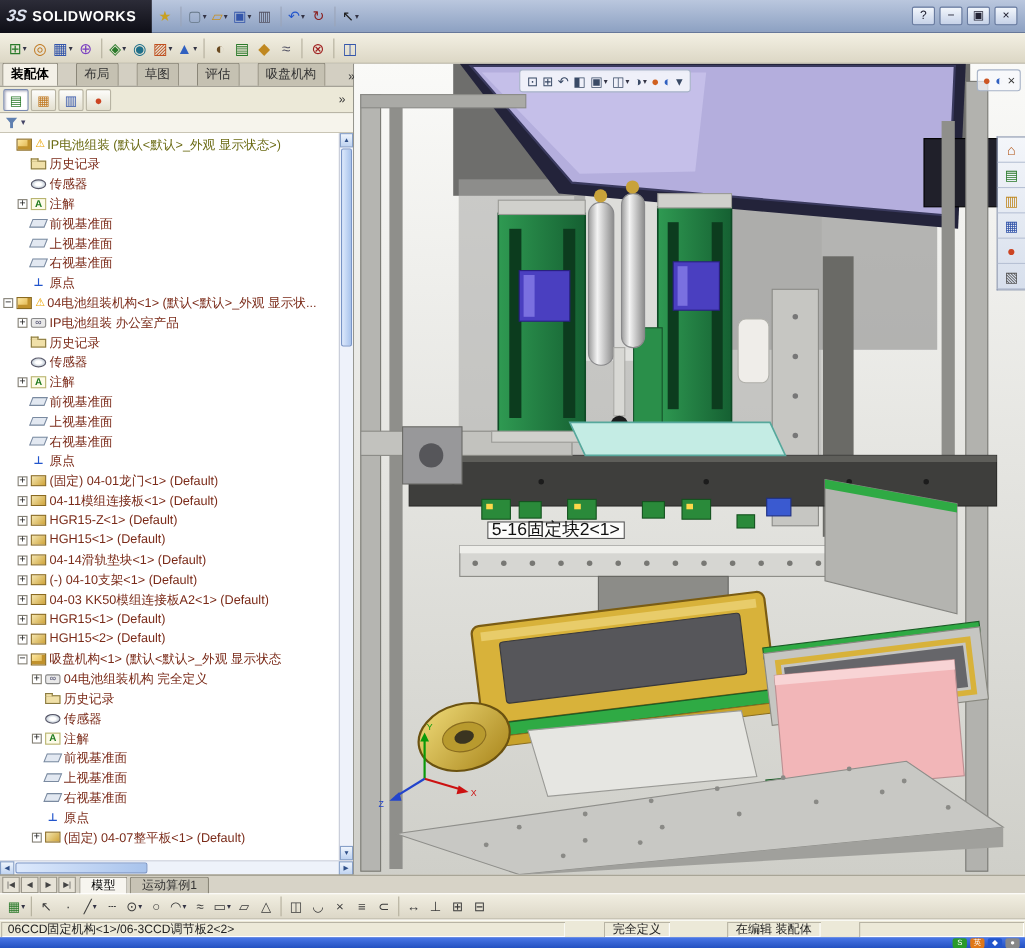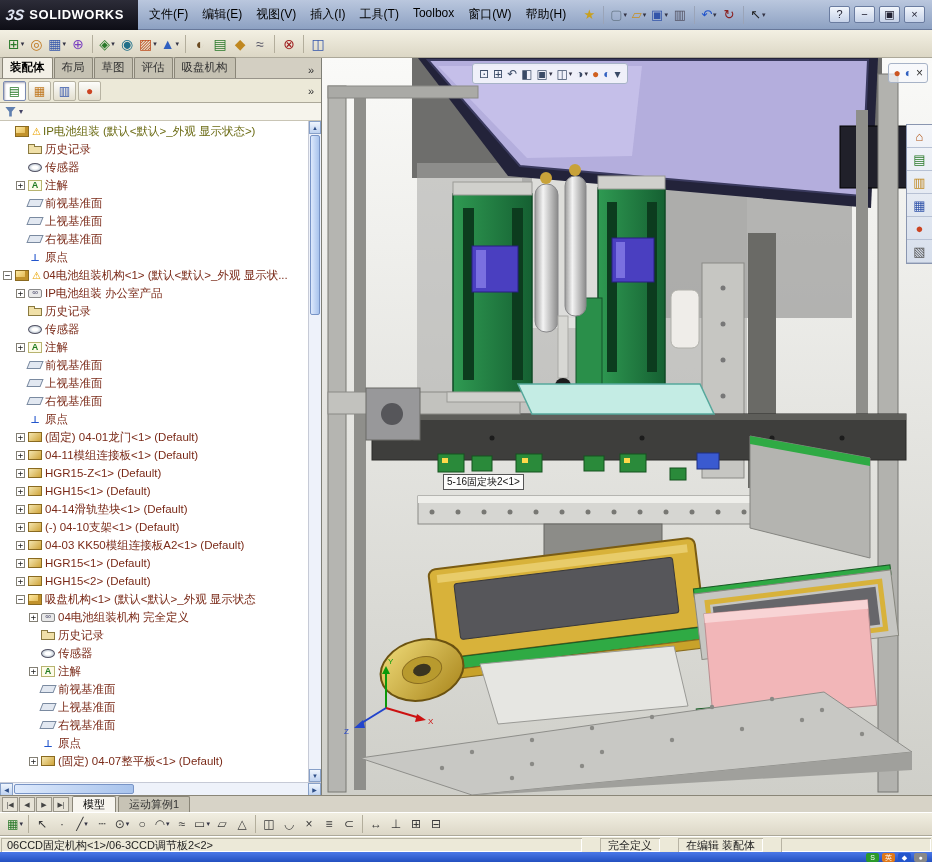--- a/index.html
+++ b/index.html
@@ -25,21 +25,21 @@
   
   .toolbar2{height:28px;flex:0 0 28px;background:linear-gradient(#f3f0e3,#dcd7c5);border-bottom:1px solid #aca899;display:flex;align-items:center;padding:0 6px;}
   .toolbar2 .tsep{background:#b3ae9c;}
   .toolbar2 .tbtn{height:24px;font-size:14px;}
 
   
   .main{flex:1;display:flex;min-height:0;}
 
   
   .leftpanel{width:322px;flex:0 0 322px;display:flex;flex-direction:column;border-right:1px solid #7f7f76;background:#fff;min-height:0;}
-  .paneltabs{height:15px;flex:0 0 21px;background:#d3cfc2;display:flex;align-items:flex-end;padding:0 2px;border-bottom:1px solid #98948a;}
+  .paneltabs{height:15px;flex:0 0 21px;background:#d3cfc2;display:flex;align-items:flex-end;padding:0 2px;border-bottom:1px solid #98948a;gap:15px;}
   .ptab{padding:2px 7px 3px;font-size:11.5px;border:1px solid #8a8678;border-bottom:none;background:#c5c1b2;margin-right:1px;border-radius:2px 2px 0 0;color:#333;white-space:nowrap;}
   .ptab.active{background:#f3f0e7;color:#000;font-weight:bold;}
   .ptab-more{margin-left:auto;padding:0 5px 2px;font-size:11px;color:#333;}
   .panelicons{height:24px;flex:0 0 24px;background:#ece9d8;border-bottom:1px solid #aca899;display:flex;align-items:center;padding:0 3px;gap:2px;}
   .pibtn{width:23px;height:20px;border:1px solid #b7b3a2;background:linear-gradient(#fdfdfb,#e3dfcf);display:inline-flex;align-items:center;justify-content:center;font-size:12px;border-radius:2px;}
   .pibtn.active{background:#fff;border-color:#7a8ab0;box-shadow:inset 1px 1px 2px #aab;}
   .pi-more{margin-left:auto;padding-right:4px;font-size:11px;color:#333;}
   .filterrow{height:18px;flex:0 0 18px;background:#f6f4ec;border-bottom:1px solid #c9c5b5;display:flex;align-items:center;padding:0 5px;gap:3px;}
   .funnel{width:11px;height:10px;clip-path:polygon(0 0,100% 0,62% 52%,62% 100%,38% 100%,38% 52%);background:#6080b0;}
   .fcaret{font-size:8px;color:#446;}
@@ -73,59 +73,49 @@
   .sthumb.v{height:180px;}
   .sthumb.h{width:120px;}
   .strack{flex:1;}
 
   
   .viewport{flex:1;position:relative;min-width:0;background:linear-gradient(#fbfbf9,#d3d3cd);}
   .viewport svg{position:absolute;inset:0;display:block;}
   .headsup{position:absolute;top:5px;left:150px;height:21px;display:flex;align-items:center;gap:4px;background:rgba(246,248,252,.85);border:1px solid #a7b3c7;border-radius:3px;padding:0 6px;}
   .hbtn{font-size:12px;color:#3a4a66;display:inline-flex;align-items:center;}
   .vp-topright{position:absolute;top:5px;right:4px;display:flex;gap:4px;align-items:center;background:rgba(246,248,252,.7);border:1px solid #a7b3c7;border-radius:3px;padding:1px 4px;height:20px;}
-  .callout{position:absolute;left:121px;top:416px;font-size:10px;color:#111;background:rgba(255,255,255,.88);border:1px solid #555;padding:0 3px;line-height:14px;white-space:nowrap;text-align:center;}
+  .callout{position:absolute;left:121px;top:416px;font-size:16px;color:#111;background:rgba(255,255,255,.88);border:1px solid #555;padding:0 3px;line-height:14px;white-space:nowrap;text-align:center;}
   .taskpane{position:absolute;top:66px;right:0;width:26px;display:flex;flex-direction:column;border:1px solid #8a96b0;border-right:none;background:linear-gradient(#f4f6fa,#d7dfec);}
   .tpbtn{height:23px;display:flex;align-items:center;justify-content:center;font-size:13px;border-bottom:1px solid #b7c1d4;}
 
   
   .tabsrow{height:17px;flex:0 0 17px;background:#d7d3c7;display:flex;align-items:flex-end;border-top:1px solid #8a8678;padding-left:2px;}
   .navbtn{width:16px;height:15px;font-size:7px;display:inline-flex;align-items:center;justify-content:center;border:1px solid #9a968a;background:#e7e3d7;color:#444;margin-right:1px;}
   .dtab{padding:1px 10px 2px;font-size:11px;border:1px solid #8a8678;border-bottom:none;background:#c7c3b5;margin-left:2px;border-radius:2px 2px 0 0;color:#333;}
   .dtab.active{background:#f7f5ef;color:#000;font-family:Liberation Serif, serif;}
   .sketchbar{height:24px;flex:0 0 24px;background:linear-gradient(#f1eee1,#dcd7c7);border-top:1px solid #fff;border-bottom:1px solid #aca899;display:flex;align-items:center;padding:0 5px;}
   .skbtn{width:20px;height:20px;display:inline-flex;align-items:center;justify-content:center;font-size:12px;color:#3a3a3a;}
   .sketchbar .tsep{background:#b3ae9c;margin:0 3px;}
   .statusbar{height:16px;flex:0 0 16px;background:#ece9d8;border-top:1px solid #fff;display:flex;align-items:center;font-size:11px;color:#222;gap:16px;}
   .status-left{flex:1;padding:0 6px;box-shadow:inset 1px 1px 0 #b8b4a4, inset -1px -1px 0 #fff;height:14px;line-height:14px;margin:0 1px;white-space:nowrap;overflow:hidden;}
-  .status-cell{padding:0 8px;box-shadow:inset 1px 1px 0 #b8b4a4, inset -1px -1px 0 #fff;height:14px;line-height:14px;margin:0 1px;white-space:nowrap;}
+  .status-cell{padding:0 8px;box-shadow:inset 1px 1px 0 #b8b4a4, inset -1px -1px 0 #fff;height:14px;line-height:14px;margin:0 18px;white-space:nowrap;}
   .status-end{width:150px;height:14px;box-shadow:inset 1px 1px 0 #b8b4a4, inset -1px -1px 0 #fff;margin:0 1px;}
   .taskbar{height:10px;flex:0 0 10px;background:linear-gradient(#4a78e8,#2350c0);display:flex;justify-content:flex-end;align-items:center;gap:3px;padding-right:5px;}
   .trayicon{width:13px;height:9px;font-size:7px;line-height:1;display:inline-flex;align-items:center;justify-content:center;color:#fff;border-radius:2px;}
 </style>
 </head>
 <body>
 
 <div class="app">
 
   <div class="titlebar">
     <div class="logo">
       <span class="mark">3S</span>
       <span class="word">SOLIDWORKS</span>
     </div>
-    <div class="menus">
-        <span class="menu-item">文件(F)</span>
-        <span class="menu-item">编辑(E)</span>
-        <span class="menu-item">视图(V)</span>
-        <span class="menu-item">插入(I)</span>
-        <span class="menu-item">工具(T)</span>
-        <span class="menu-item">Toolbox</span>
-        <span class="menu-item">窗口(W)</span>
-        <span class="menu-item">帮助(H)</span>
-      </div>
     <div class="tb1">
         <span class="tbtn">
           <span class="glyph" style="color: rgb(200, 160, 32);">★</span>
         </span>
         <span class="tsep"></span>
         <span class="tbtn">
           <span class="glyph" style="color: rgb(102, 119, 136);">▢</span>
           <span class="caret">▾</span>
         </span>
         <span class="tbtn">

